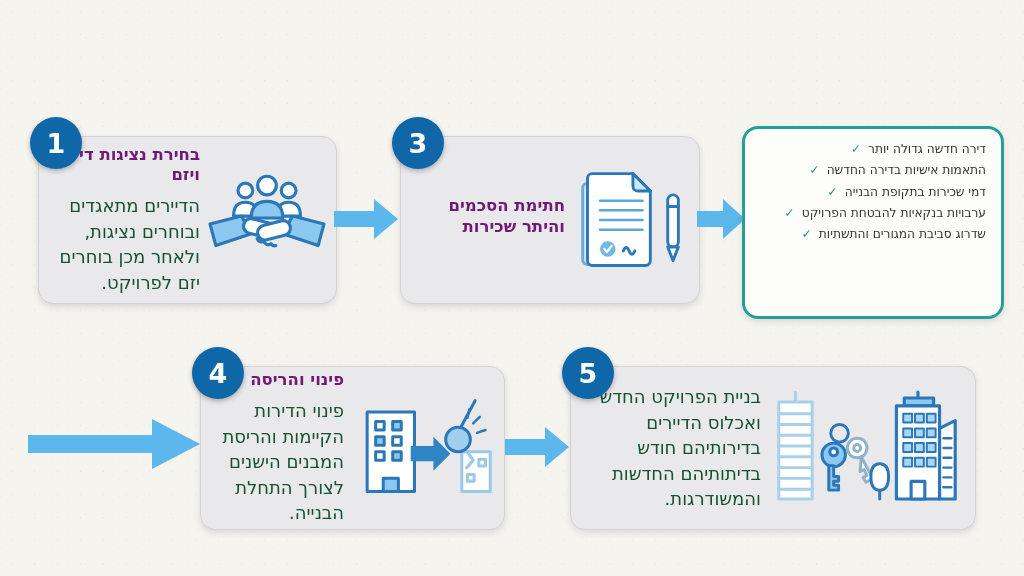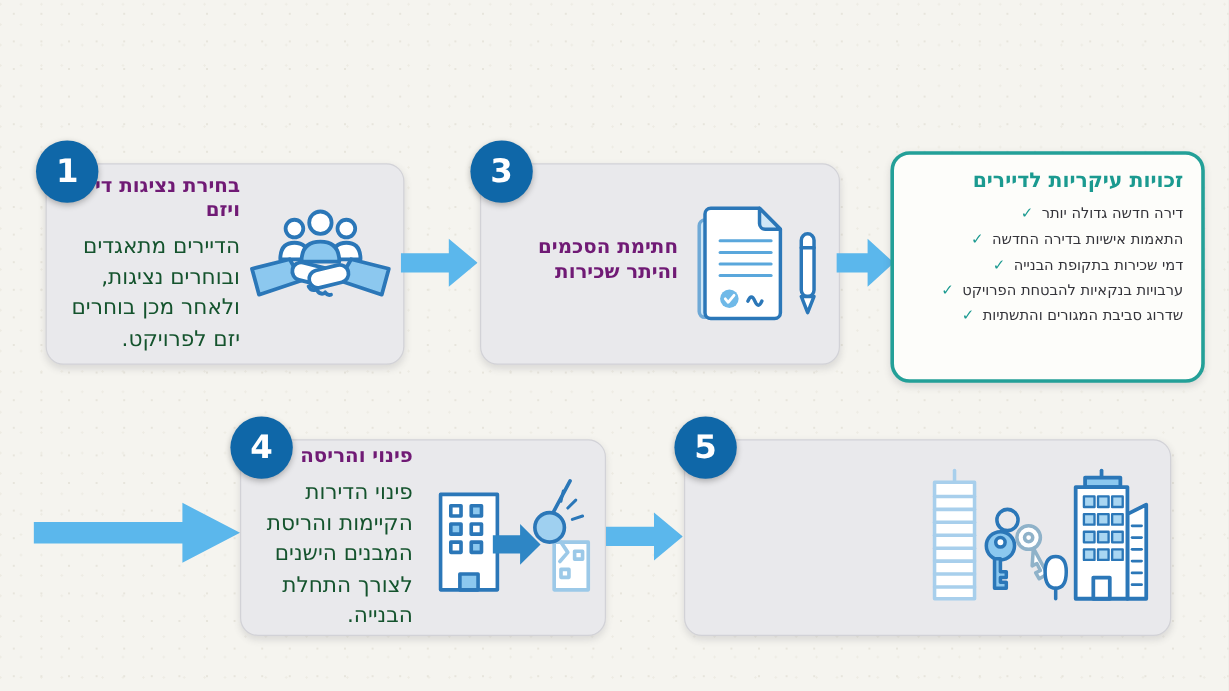--- a/index.html
+++ b/index.html
@@ -133,21 +133,20 @@
     </div>
   </div>
 
   <div class="arrow arrow-2">
     <svg width="48" height="46" viewBox="0 0 48 46">
       <polygon points="0,15 26,15 26,3 48,23 26,43 26,31 0,31" fill="#5bb7ec"></polygon>
     </svg>
   </div>
 
   <div class="rights">
-    <h2 class="rights-title">זכויות עיקריות לדיירים</h2>
     <ul class="rights-list">
       <li class="rights-item">
           <span>דירה חדשה גדולה יותר</span>
           <span class="check-icon"></span>
         </li>
       <li class="rights-item">
           <span>התאמות אישיות בדירה החדשה</span>
           <span class="check-icon"></span>
         </li>
       <li class="rights-item">
@@ -208,20 +207,21 @@
   <div class="arrow arrow-3">
     <svg width="64" height="46" viewBox="0 0 64 46">
       <polygon points="0,15 40,15 40,3 64,23 40,43 40,31 0,31" fill="#5bb7ec"></polygon>
     </svg>
   </div>
 
   <div class="card card-5">
     <div class="badge">5</div>
     <div class="card-inner">
       <div class="step-text">
+        <div class="step-body">בניית הפרויקט החדש ואכלוס הדיירים בדירותיהם חודש בדיתותיהם החדשות והמשודרגות.</div>
       </div>
       <div class="step-icon">
         <svg width="196" height="118" viewBox="0 0 200 120">
           <g stroke-linejoin="round" stroke-linecap="round" fill="#fff">
             <g stroke="#a8cfec" stroke-width="3">
               <line x1="27" y1="3" x2="27" y2="13"></line>
               <rect x="10" y="13" width="34" height="99"></rect>
               <line x1="10" y1="25" x2="44" y2="25"></line>
               <line x1="10" y1="36" x2="44" y2="36"></line>
               <line x1="10" y1="47" x2="44" y2="47"></line>

